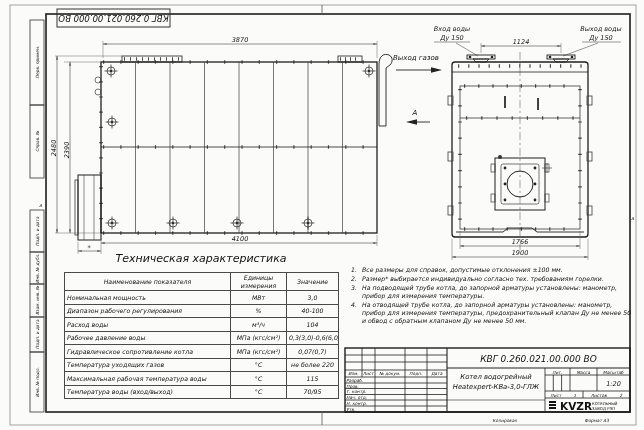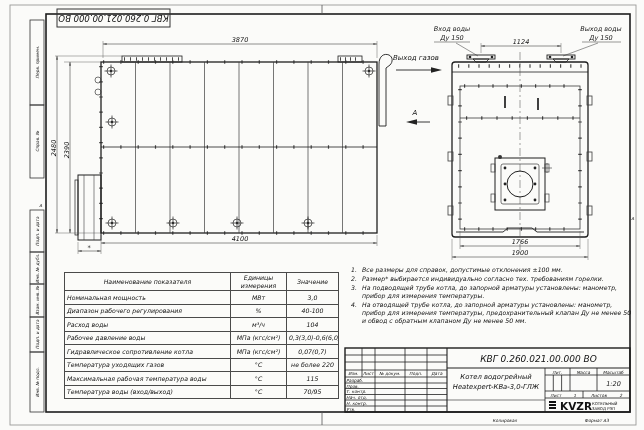--- a/index.html
+++ b/index.html
@@ -327,20 +327,21 @@
       <text x="560" y="410" font-size="10.5" font-weight="bold">KVZR</text>
       <text class="t38" x="592" y="404.5">КОТЕЛЬНЫЙ</text>
       <text class="t38" x="592" y="409.5">ЗАВОД РЭП</text>
     </g>
   </g>
 
   <text class="t42" x="505" y="421.5" font-size="5">Копировал</text>
   <text class="t42" x="597" y="421.5" font-size="5">Формат А3</text>
 </svg>
 
+<div class="spec-title">Техническая характеристика</div>
 <div class="spec-wrap">
   <table>
     <colgroup>
           <col style="width:166px">
           <col style="width:56px">
           <col style="width:52px">
         </colgroup>
     <tbody>
           <tr>
       <th>Наименование показателя</th>

